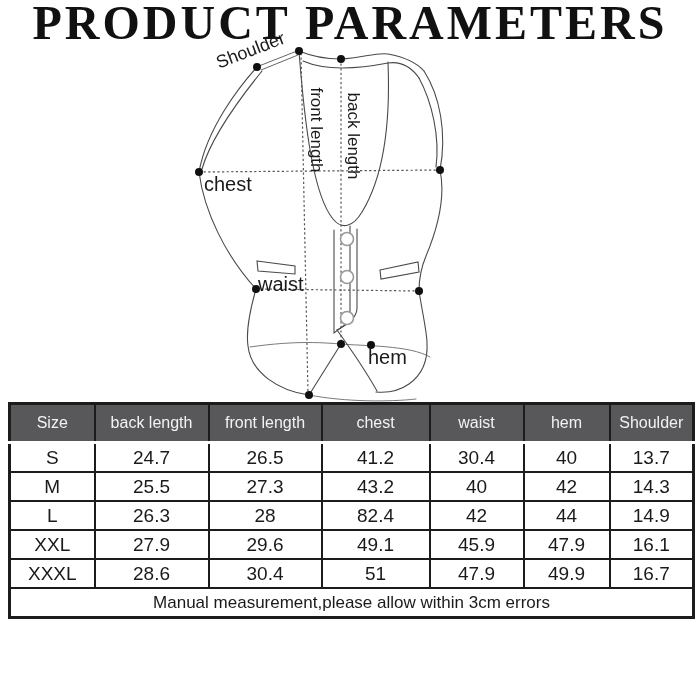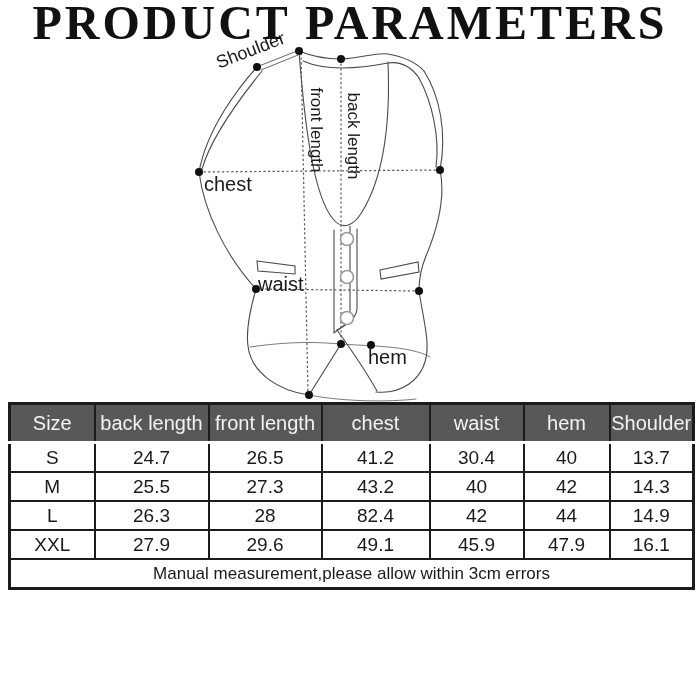--- a/index.html
+++ b/index.html
@@ -46,21 +46,21 @@
     font-size:19px; text-align:center;
   }
   .size-table th, .size-table td {
     border:2px solid var(--border,#1c1c1c);
     padding:0; font-weight:normal; vertical-align:middle;
     overflow:hidden;
   }
   .size-table thead th {
     background:var(--header_bg,#58585a);
     color:var(--header_text,#f2f2f2);
-    font-size:20px;
+    font-size:16px;
   }
   .hdr-row1 th { height:36px; border-bottom:3px solid #ffffff; }
   .hdr-row2 th { height:35px; }
   .size-table tbody td, .size-table tbody th { height:27px; }
   .footer-row td { height:29px; font-size:17px; }
 </style>
 </head>
 <body>
 
 <h1 class="page-title">PRODUCT PARAMETERS</h1>
@@ -190,17 +190,26 @@
     </tr>
     <tr>
       <td>XXL</td>
       <td>27.9</td>
       <td>29.6</td>
       <td>49.1</td>
       <td>45.9</td>
       <td>47.9</td>
       <td>16.1</td>
     </tr>
+    <tr>
+      <td>XXXL</td>
+      <td>28.6</td>
+      <td>30.4</td>
+      <td>51</td>
+      <td>47.9</td>
+      <td>49.9</td>
+      <td>16.7</td>
+    </tr>
     <tr class="footer-row">
       <td colspan="7">Manual measurement,please allow within 3cm errors</td>
     </tr>
   </tbody>
 </table>
 
 </body></html>

